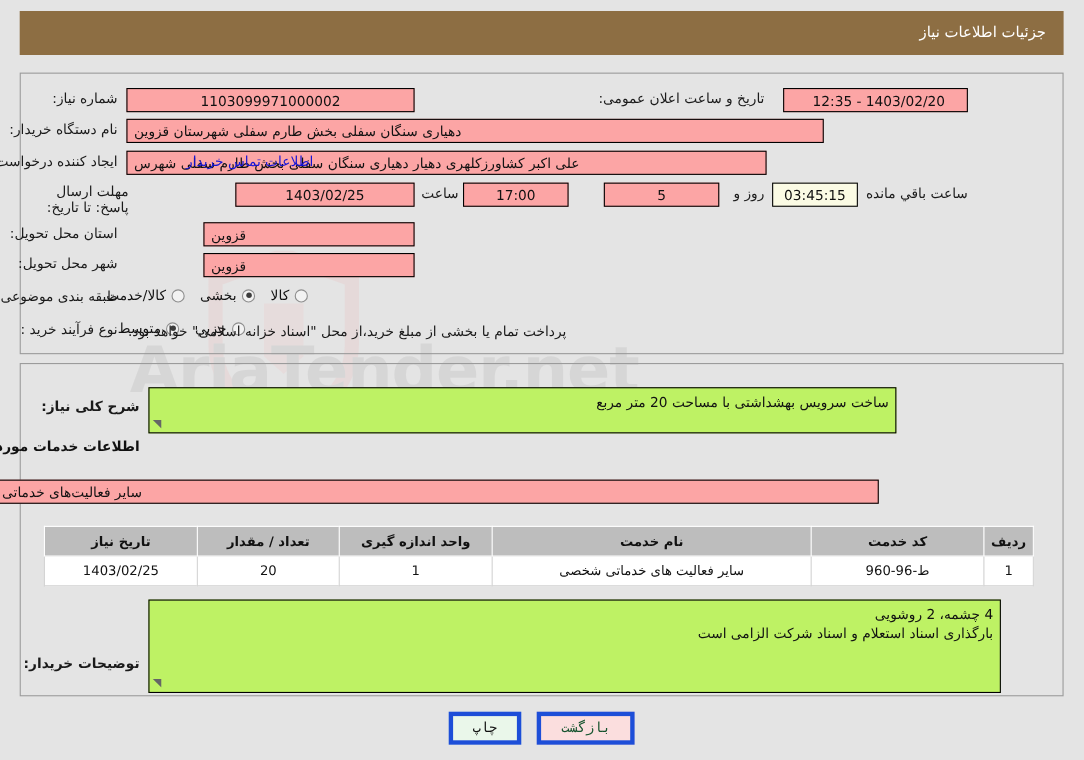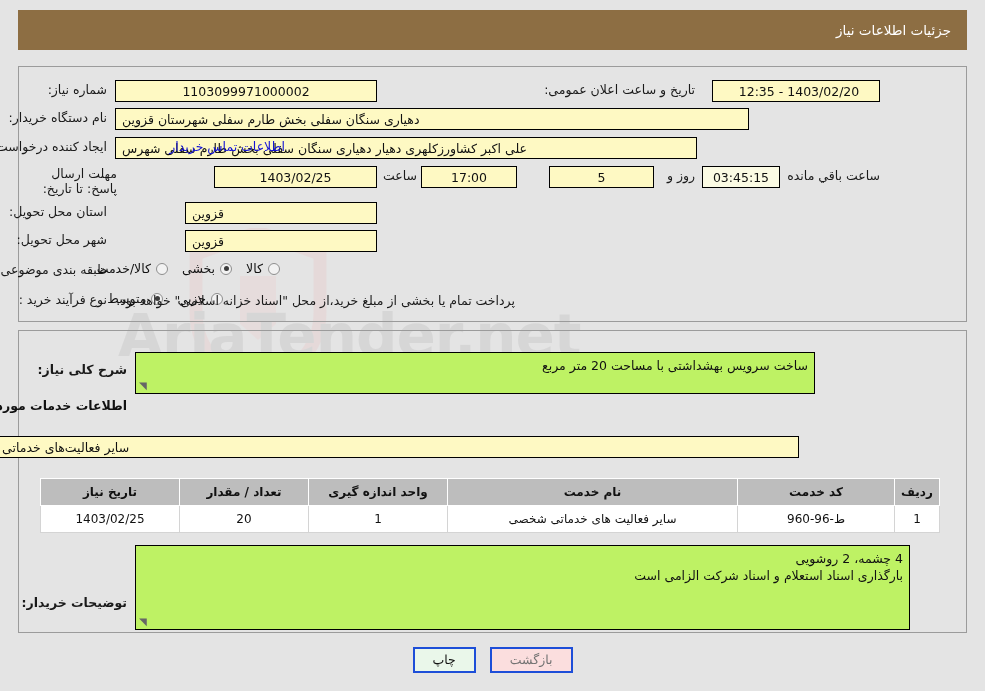--- a/index.html
+++ b/index.html
@@ -80,21 +80,21 @@
     z-index: 3;
   }
   .lbl {
     font-size: 12.5px;
     color: #1a1a1a;
     white-space: nowrap;
   }
   .lbl-bold { font-weight: bold; }
 
   .box {
-    background: #fef9c3;
+    background: #fca5a5;
     border: 1px solid #000000;
     box-sizing: border-box;
     display: flex;
     align-items: center;
     justify-content: flex-end;
     padding: 0 6px;
     font-size: 12.5px;
     color: #111;
     white-space: nowrap;
     overflow: hidden;
@@ -204,30 +204,30 @@
   
   .btnbar {
     position: absolute;
     left: 0; right: 0; top: 647px;
     display: flex;
     justify-content: center;
     gap: 14px;
     z-index: 3;
   }
   .btn {
-    border: 2px solid #1d4ed8;
+    border: 4px solid #1d4ed8;
     font-size: 12.5px;
     padding: 3px 18px;
     cursor: pointer;
-    font-family: Liberation Serif, serif;
+    font-family: Liberation Mono, monospace;
     line-height: 16px;
     text-align: center;
   }
   .btn-print  { background: #eaf7ea; color: #111; }
-  .btn-back   { background: #fbdede; color: #737373; }
+  .btn-back   { background: #fbdede; color: #14532d; }
 </style>
 </head>
 <body>
 
 <div class="watermark">
   <svg class="wm-shield" viewBox="0 0 140 158">
     <path d="M70 4 L132 26 L132 84 C132 124 104 146 70 154 C36 146 8 124 8 84 L8 26 Z" fill="none" stroke="#e8c3c3" stroke-width="13"></path>
     <path d="M52 48 L52 96 L70 112 L88 96 L88 48 Z" fill="#edcdcd"></path>
   </svg>
   <div class="wm-text">AriaTender.net</div>

